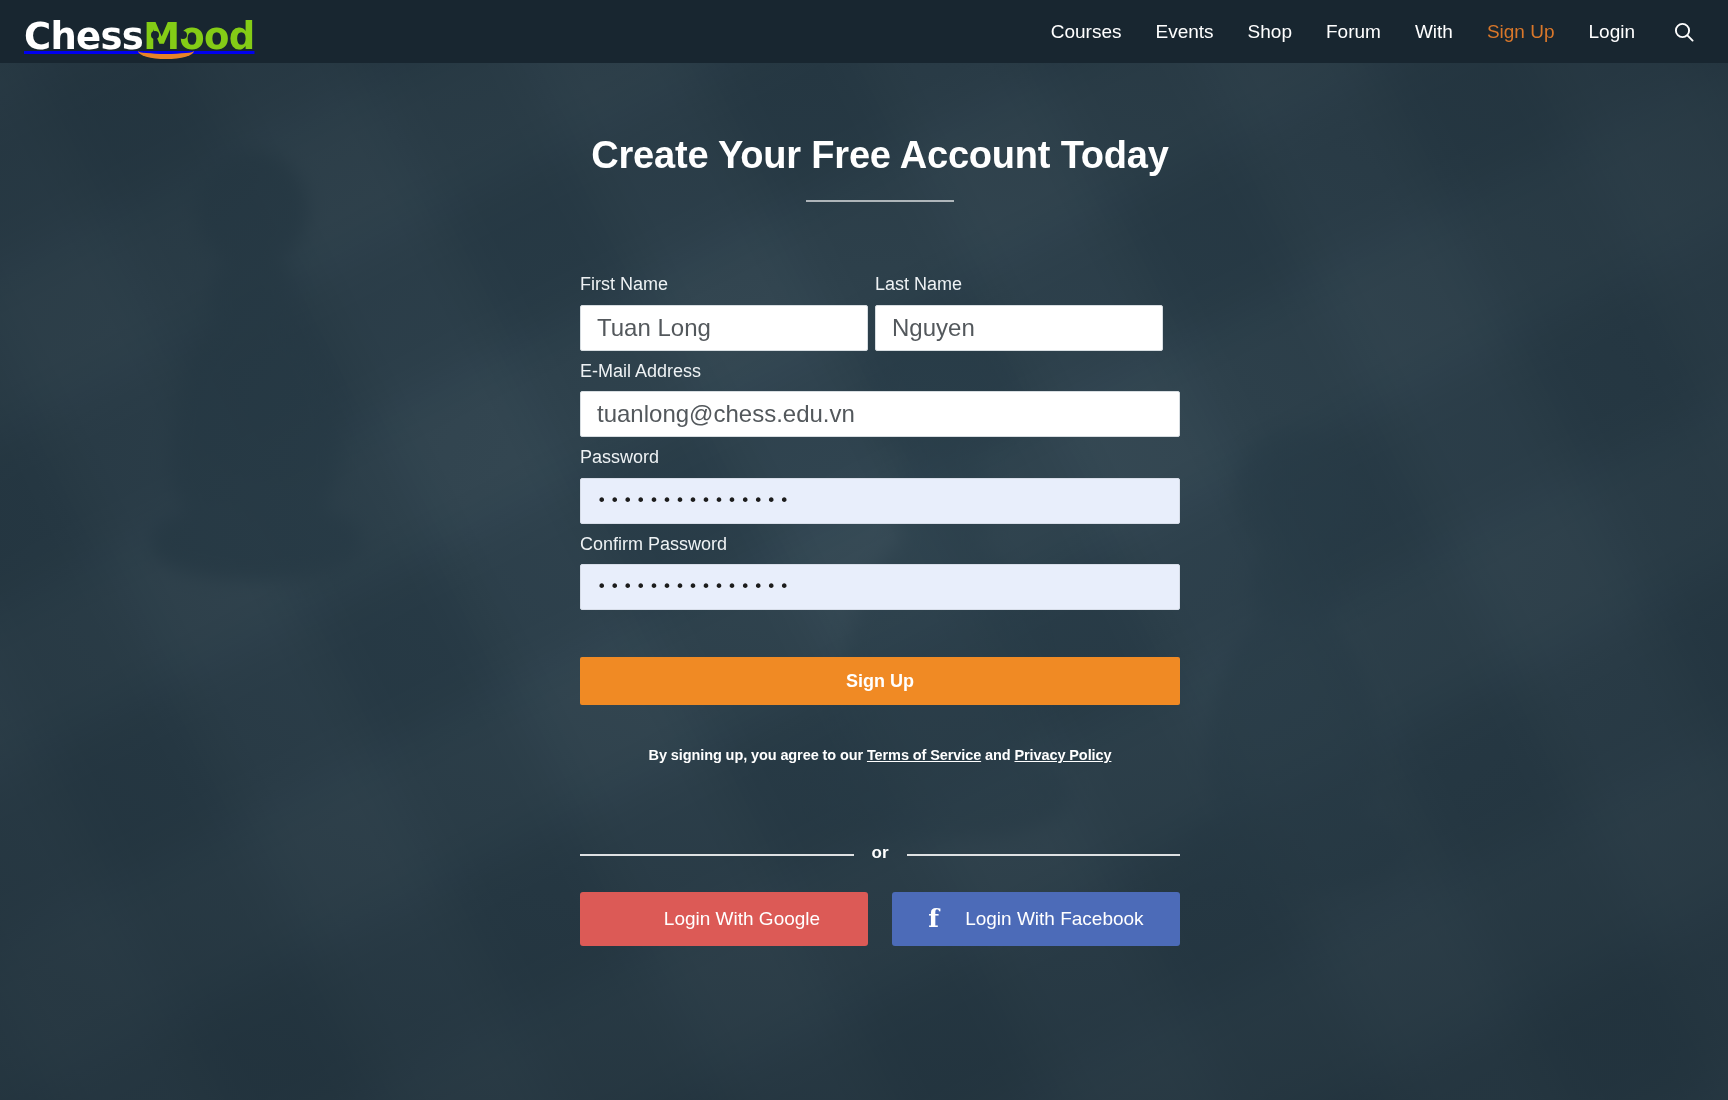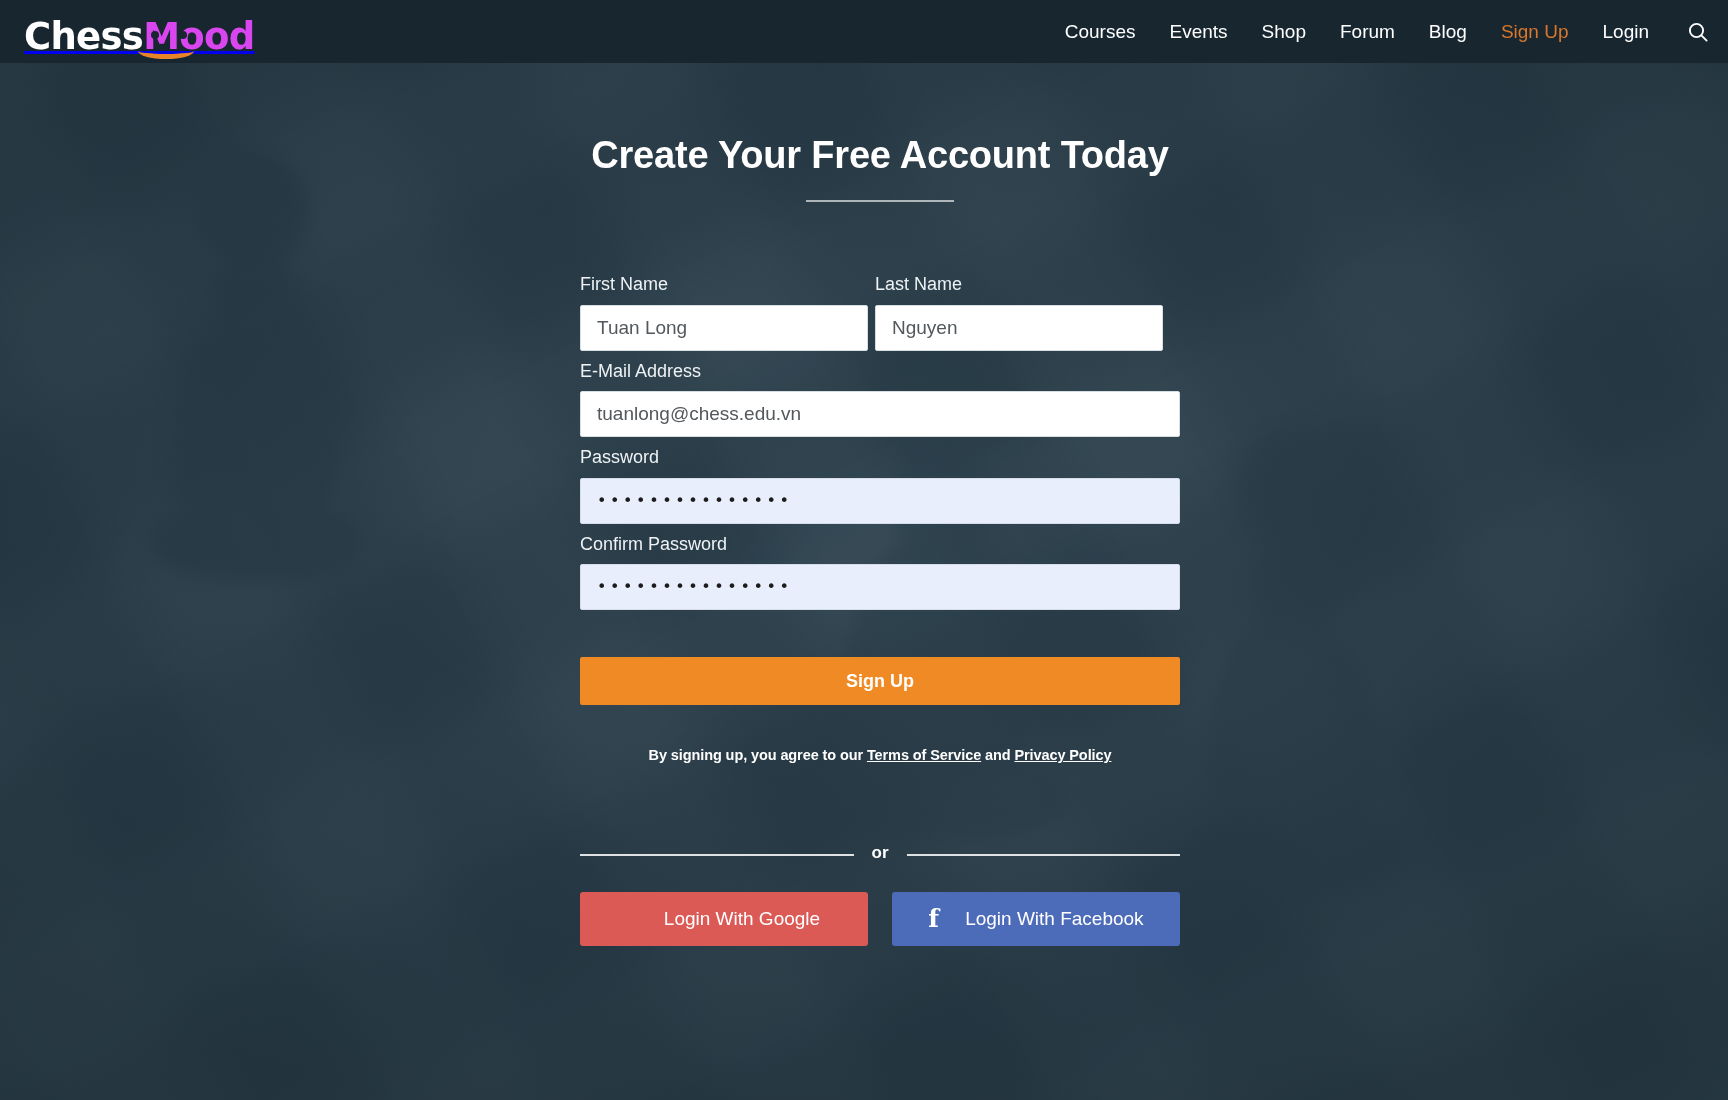--- a/index.html
+++ b/index.html
@@ -108,21 +108,21 @@
   }
   .logo-text {
     font-family: "DejaVu Sans", sans-serif;
     font-weight: bold;
     font-size: 37px;
     letter-spacing: -0.7px;
     line-height: 1;
     white-space: nowrap;
   }
   .logo-chess { color: #ffffff; }
-  .logo-mood  { color: #d946ef; }
+  .logo-mood  { color: #84cc16; }
   .logo-smile {
     position: absolute;
     left: 114px;
     bottom: -4px;
     width: 56px;
     height: 16px;
     border-bottom: 5px solid #e88327;
     border-radius: 0 0 50% 50%;
   }
   .logo-eye {
@@ -133,20 +133,21 @@
     bottom: 16px;
   }
   .logo-eye.e1 { left: 127px; }
   .logo-eye.e2 { left: 155px; }
 
   .nav {
     margin-left: auto;
     display: flex;
     align-items: center;
     gap: 0;
+    padding-right: 14px;
   }
   .nav a {
     color: #ffffff;
     font-size: 19px;
     text-decoration: none;
     padding: 0 17px;
     line-height: 63px;
     white-space: nowrap;
   }
   .nav a.accent { color: #d9772a; }
@@ -206,21 +207,21 @@
   }
 
   .input {
     display: block;
     width: 100%;
     height: 46px;
     border: 1px solid #d7dde1;
     border-radius: 2px;
     background: #ffffff;
     color: #53585c;
-    font-size: 19px;
+    font-size: 24px;
     font-family: "Liberation Sans", sans-serif;
     padding: 0 16px;
     outline: none;
   }
   .input.autofill {
     background: #e8eefb;
     border-color: #d7dde8;
   }
   .input::placeholder { color: #6b7176; opacity: 1; }
 
@@ -352,21 +353,21 @@
       <span class="logo-eye e1"></span>
       <span class="logo-eye e2"></span>
       <span class="logo-smile"></span>
     </a>
 
     <nav class="nav">
       <a href="#">Courses</a>
       <a href="#">Events</a>
       <a href="#">Shop</a>
       <a href="#">Forum</a>
-      <a href="#">Blog</a>
+      <a href="#">With</a>
       <a href="#" class="accent">Sign Up</a>
       <a href="#">Login</a>
       <div class="search-btn">
         <span>
           <svg width="24" height="24" viewBox="0 0 24 24" fill="none" stroke="#ffffff" stroke-width="1.9" stroke-linecap="round">
             <circle cx="10.5" cy="10.5" r="6.6"></circle>
             <line x1="15.4" y1="15.4" x2="20.6" y2="20.6"></line>
           </svg>
         </span>
       </div>

